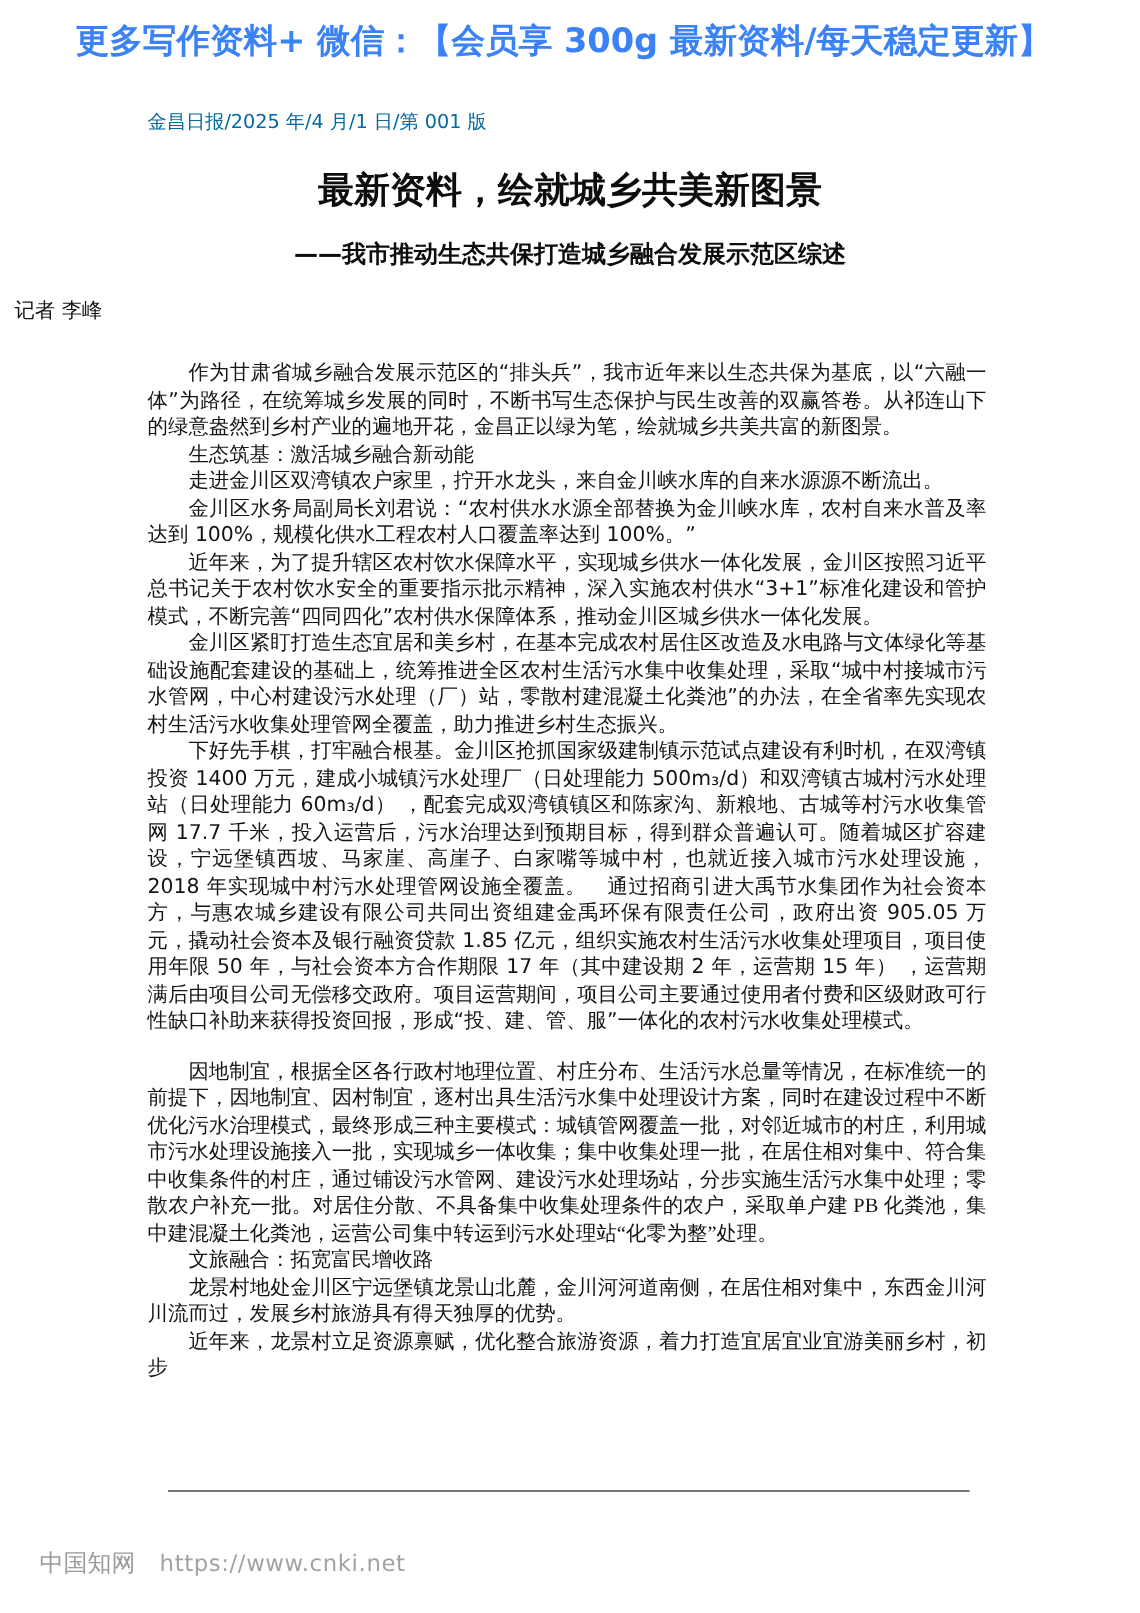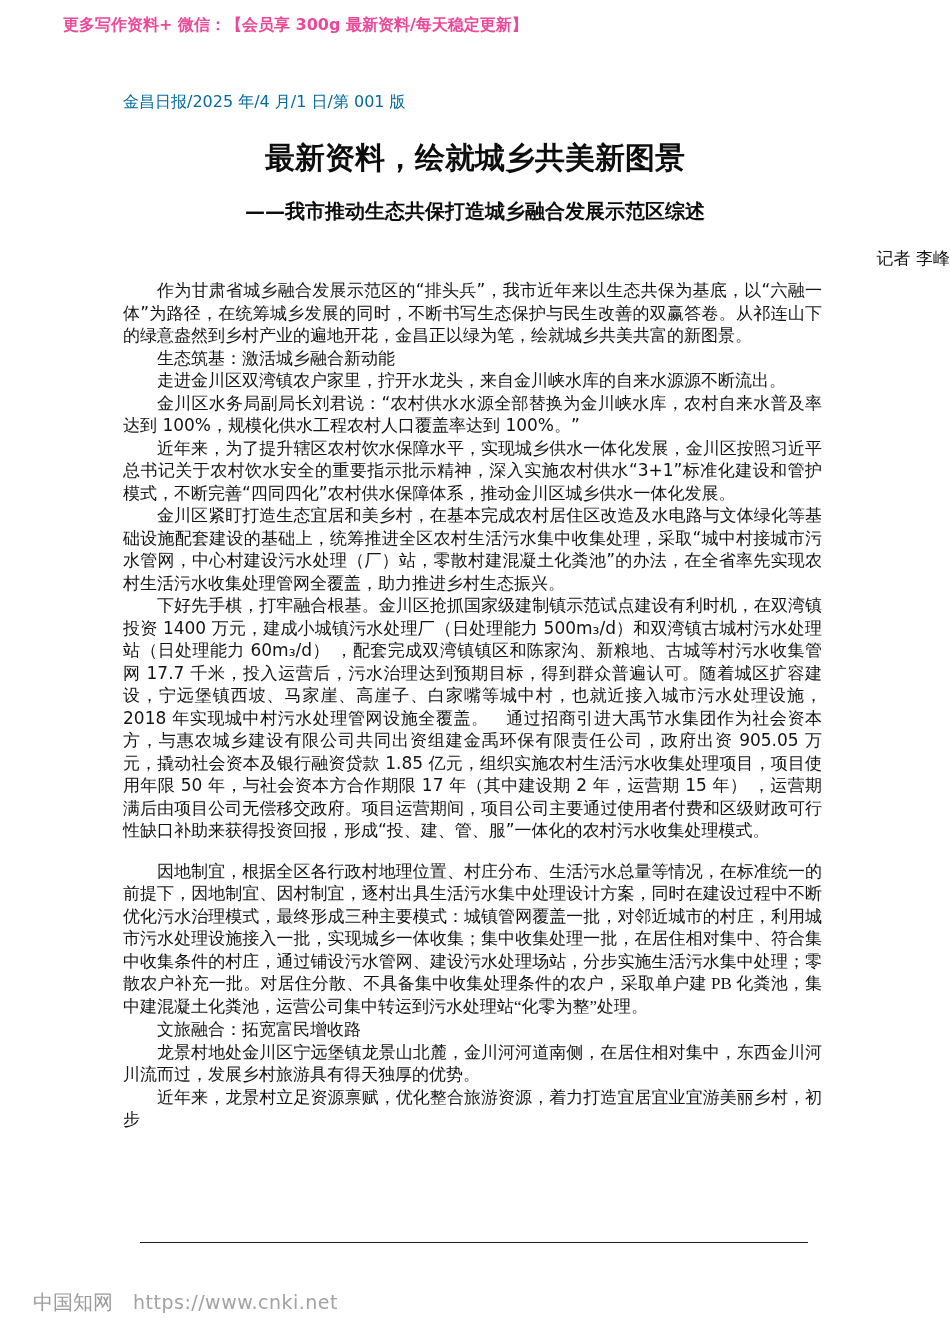--- a/index.html
+++ b/index.html
@@ -9,23 +9,23 @@
     height: 1344px;
     background: #ffffff;
     font-family: "DejaVu Sans", "Liberation Sans", sans-serif;
     color: #141414;
     overflow: hidden;
   }
   .banner {
     position: absolute;
     left: 63px;
     top: 15px;
-    font-size: 16px;
+    font-size: 28px;
     font-weight: bold;
-    color: #ec4899;
+    color: #3b82f6;
     white-space: nowrap;
   }
   .dateline {
     position: absolute;
     left: 123px;
     top: 92px;
     font-size: 16px;
     color: #0369a1;
     white-space: nowrap;
   }
@@ -46,28 +46,28 @@
     margin: 0;
     text-align: center;
     font-size: 20px;
     font-weight: bold;
     color: #0d0d0d;
   }
   .byline {
     position: absolute;
     left: 12px; right: 0;
     top: 247px;
-    text-align: right;
+    text-align: left;
     font-size: 17px;
     color: #141414;
   }
   .body {
     position: absolute;
     left: 123px;
-    top: 279px;
+    top: 300px;
     width: 699px;
     font-size: 17px;
     line-height: 22.5px;
     text-align: justify;
     color: #141414;
   }
   .para { margin: 0; text-indent: 2em; }
   .para.gap-before { margin-top: 19px; font-family: Liberation Serif, serif; }
   .page-indicator {
     position: absolute;

